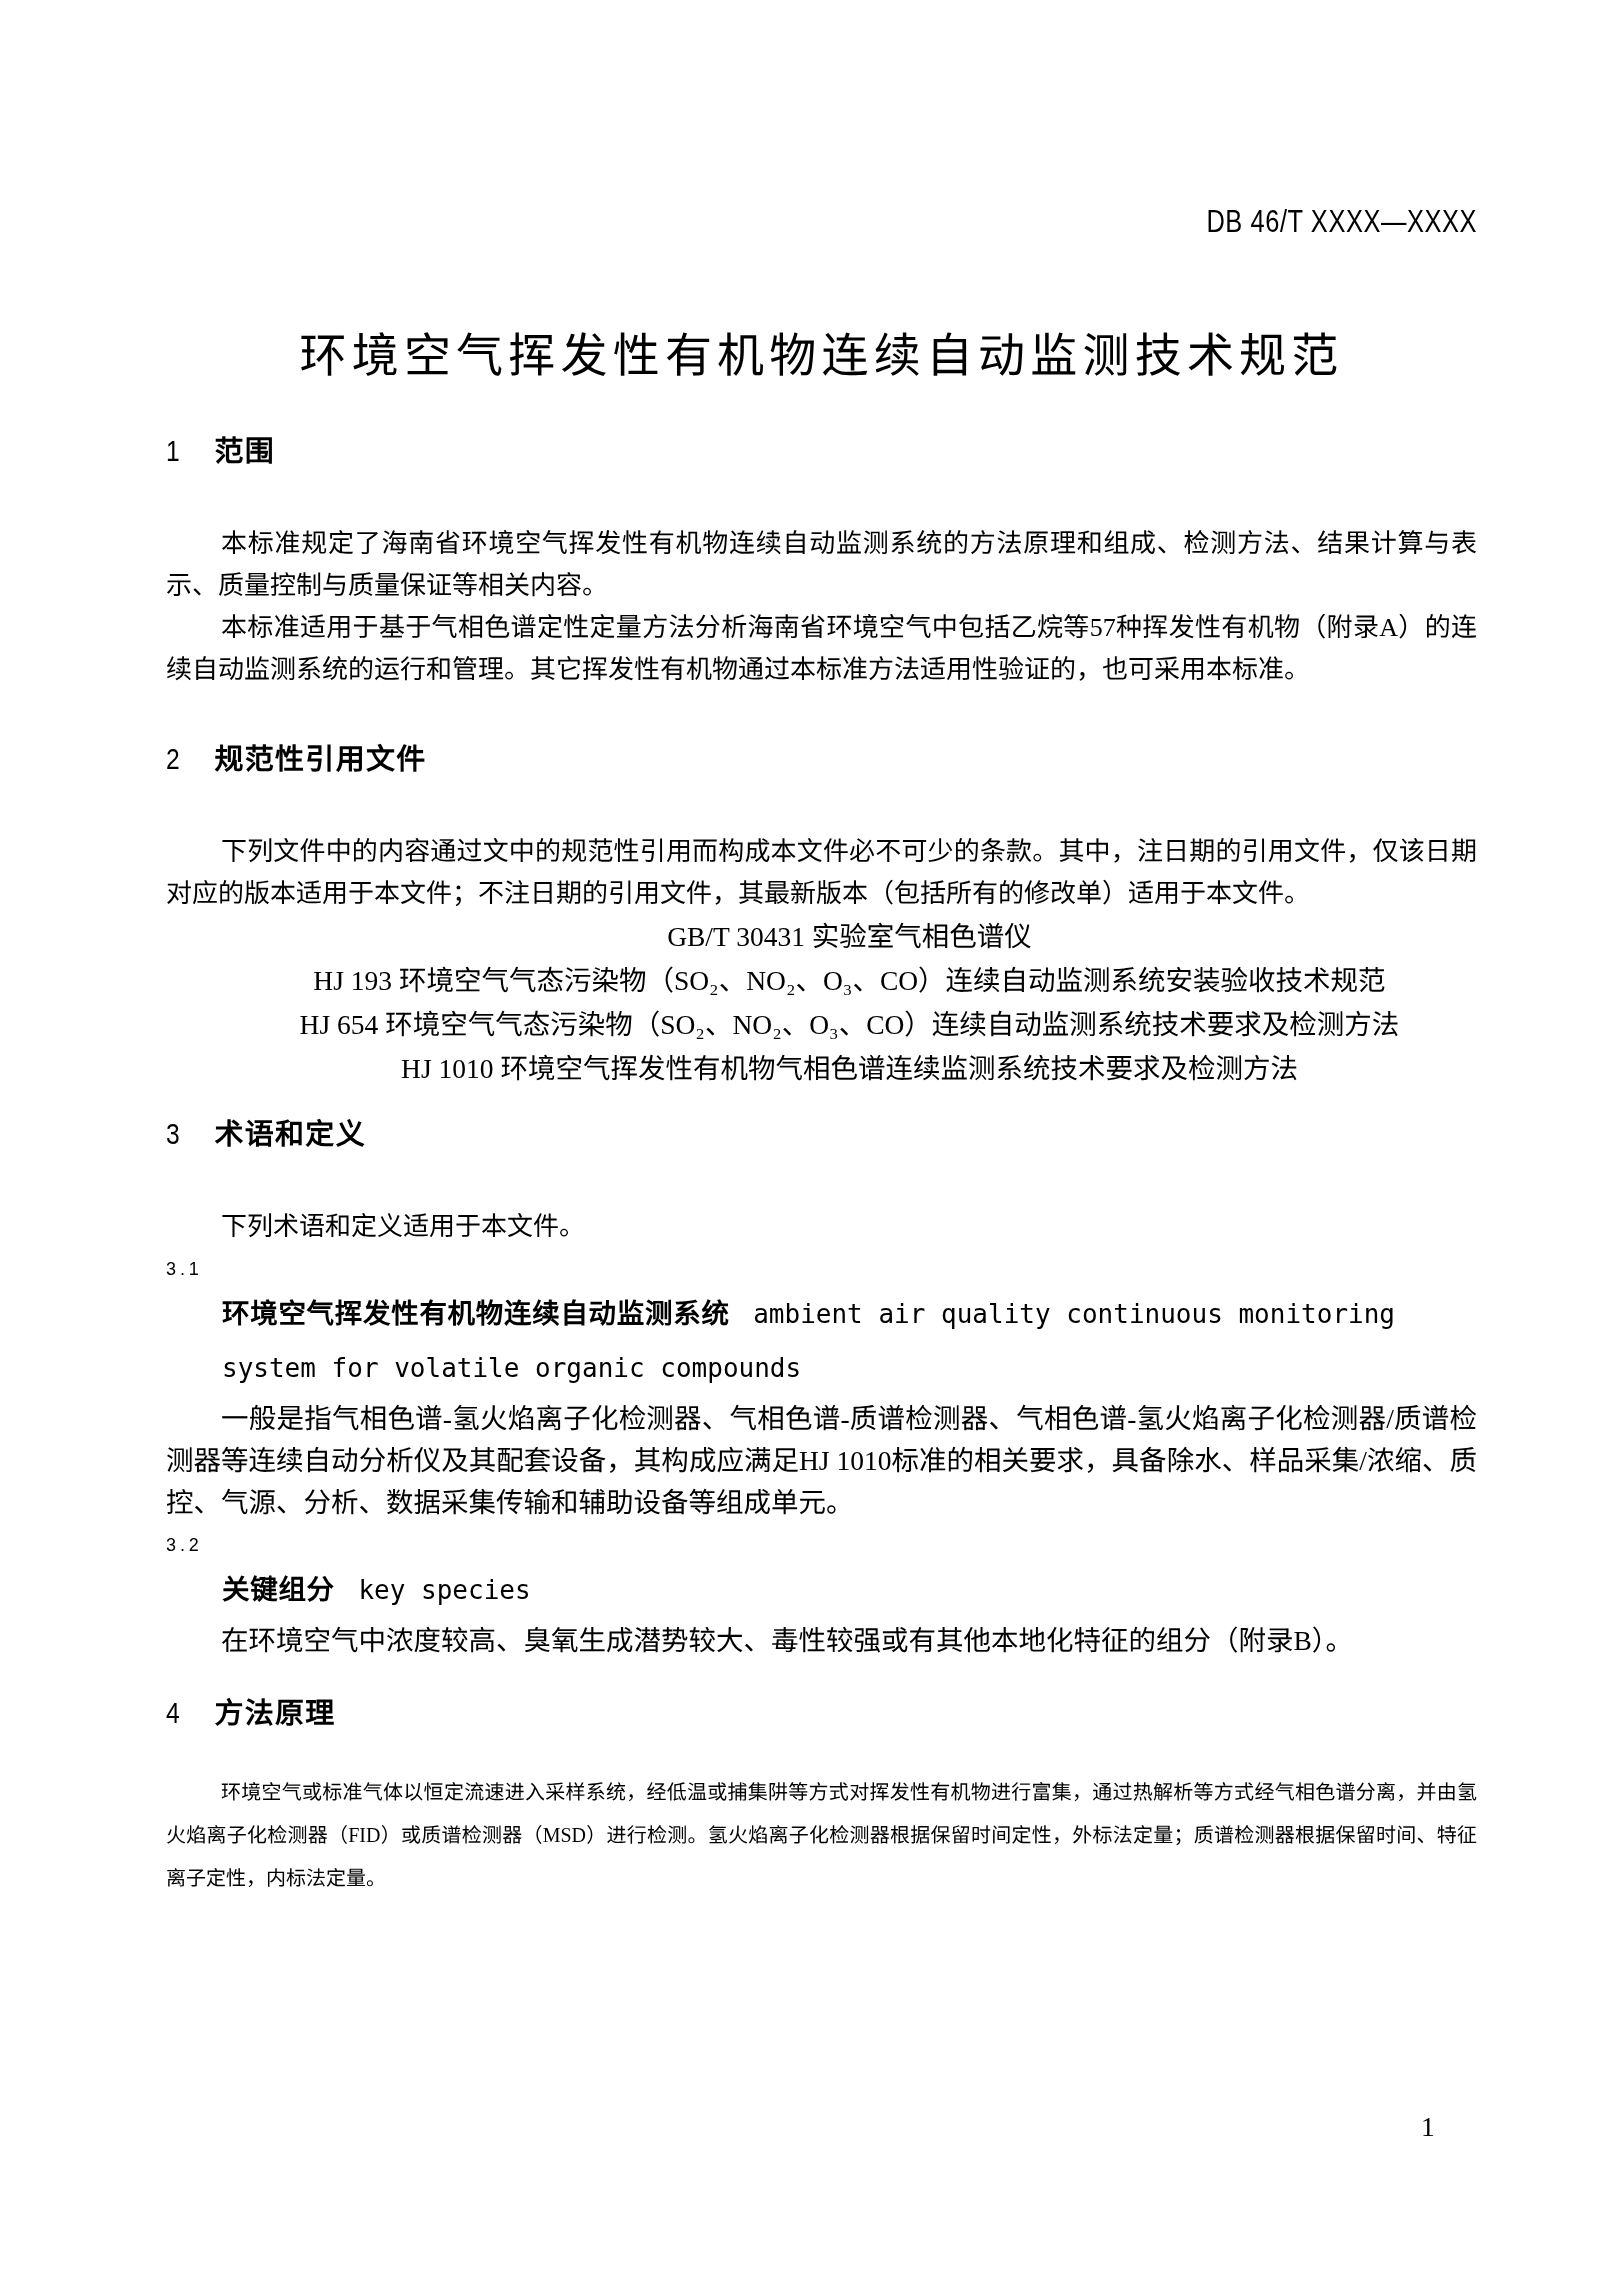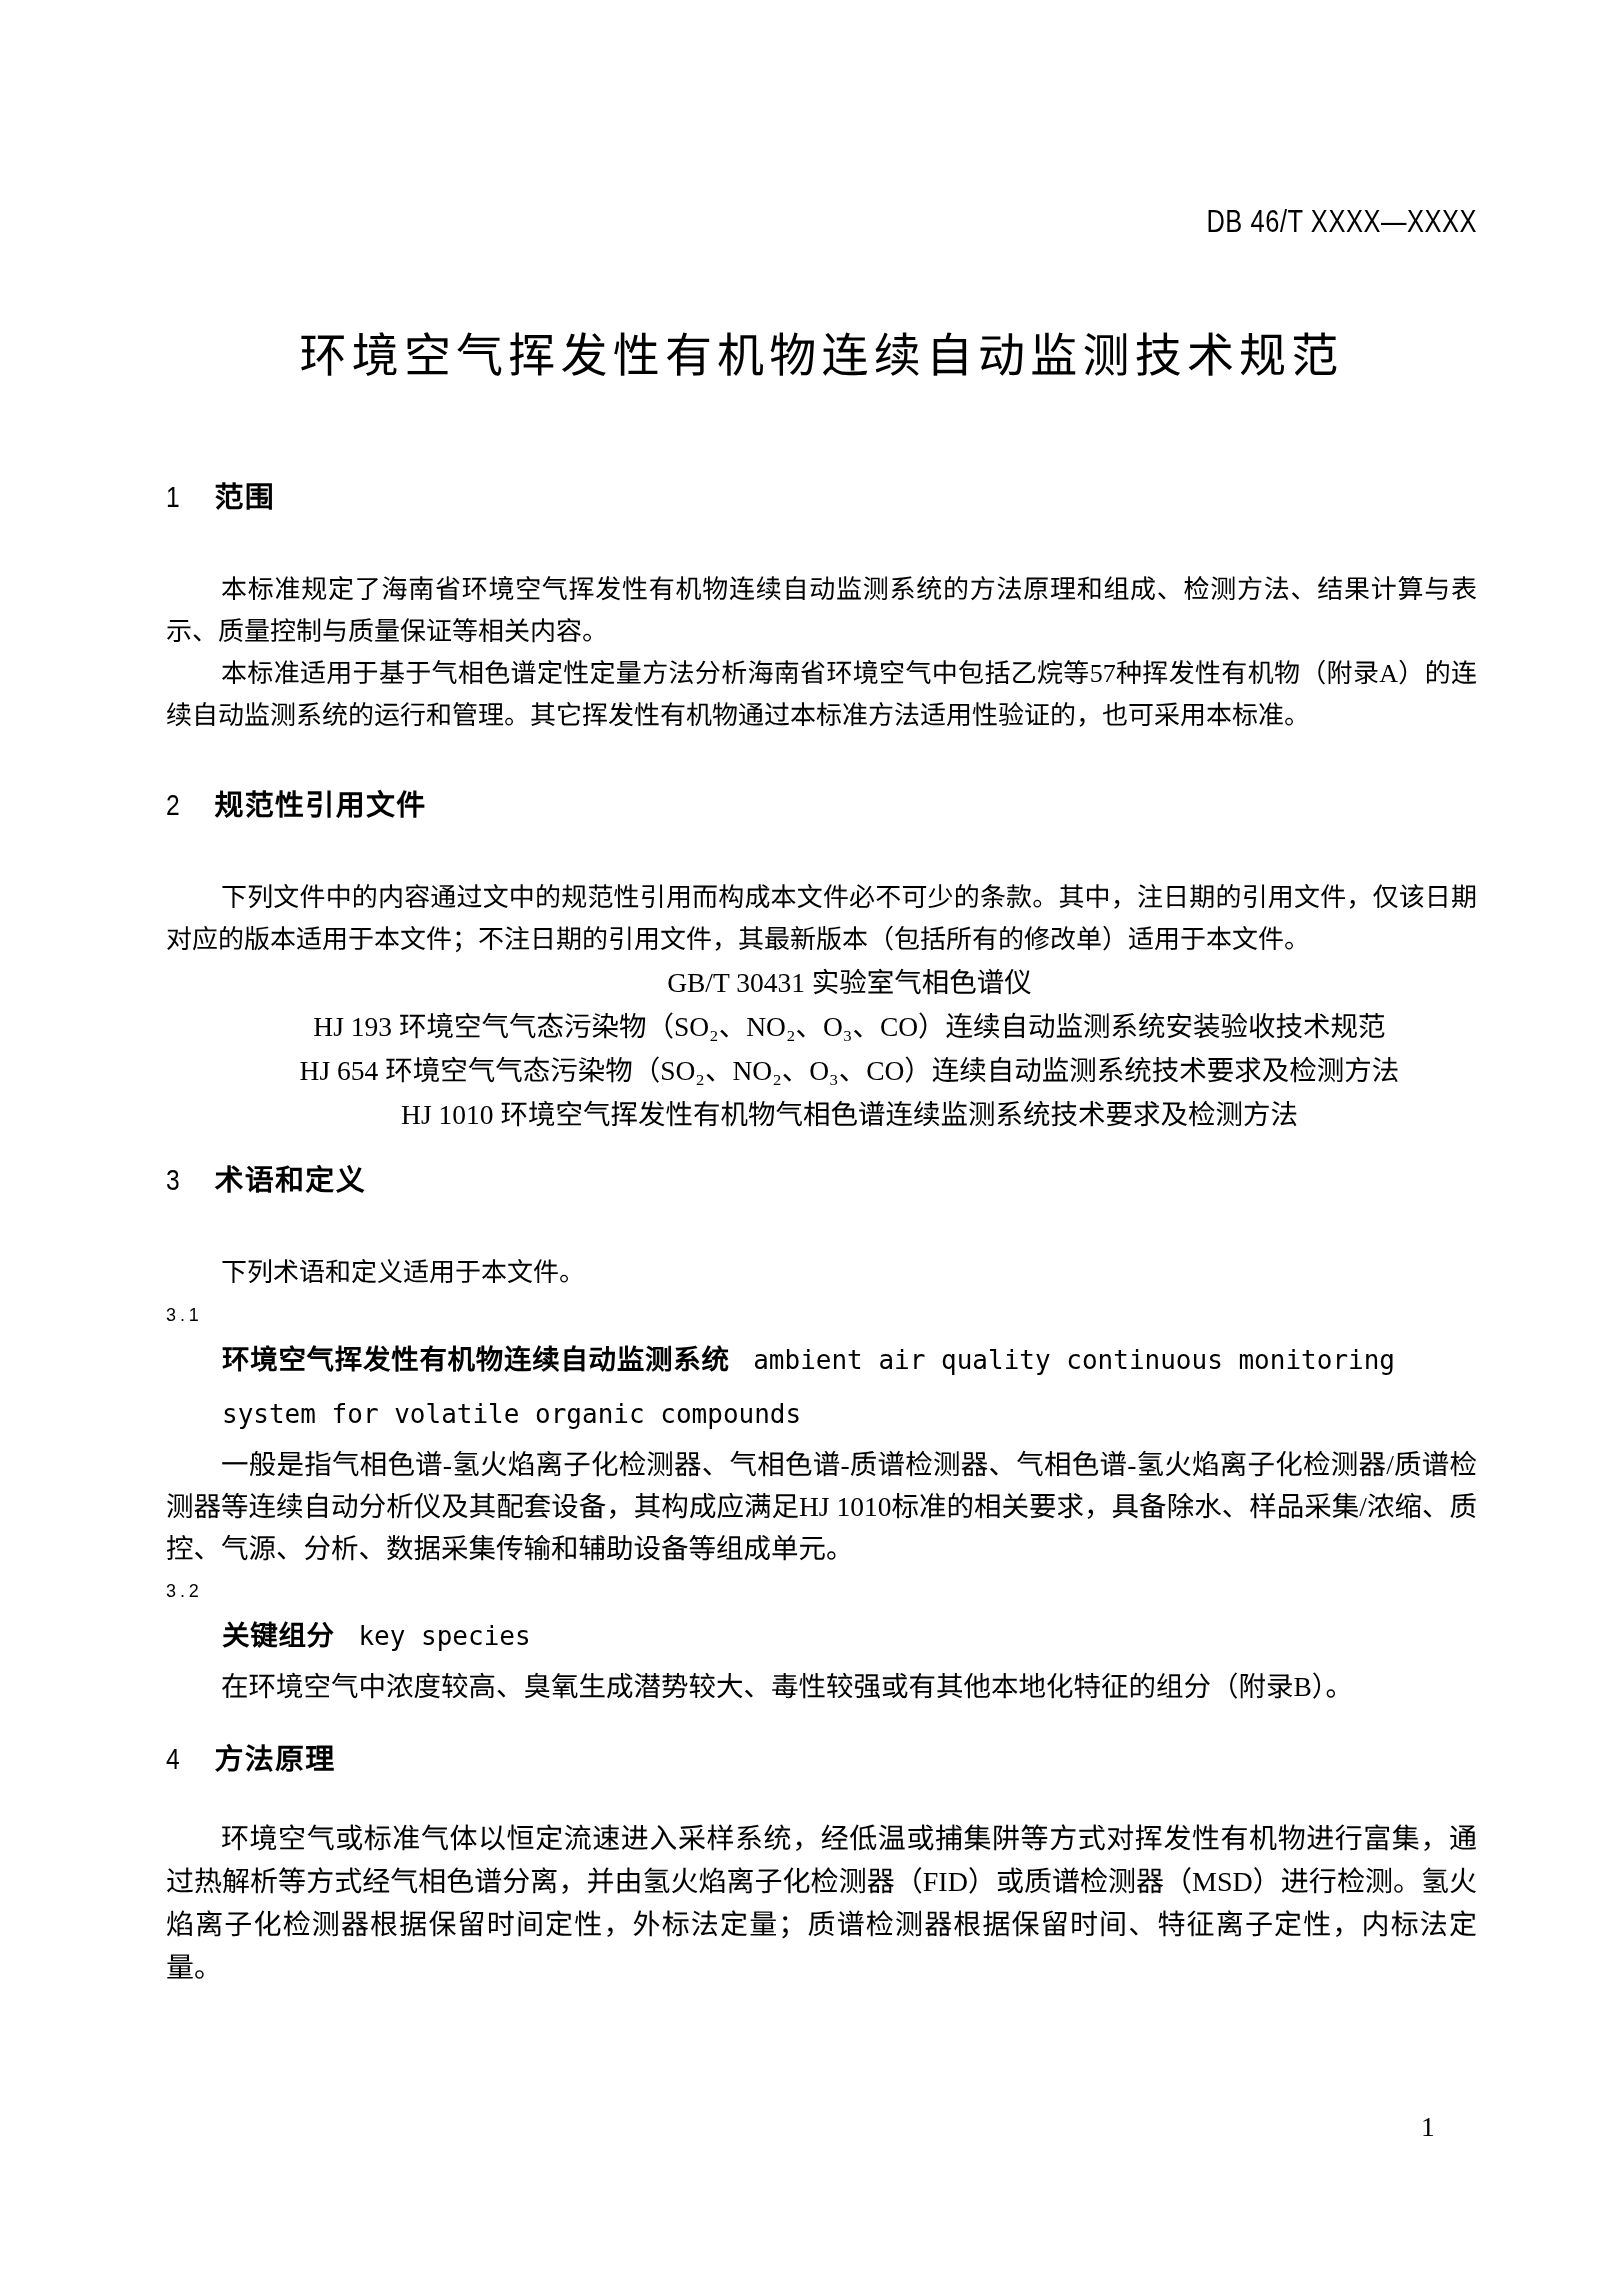--- a/index.html
+++ b/index.html
@@ -59,21 +59,21 @@
     line-height: 34px;
     letter-spacing: 1.3px;
   }
   .sec-heading .sec-num {
     display: inline-block;
     margin-right: 31px;
     font-weight: 400;
     transform: scaleX(0.85);
     transform-origin: 0 100%;
   }
-  .h-s1 { margin-top: 99px; }
+  .h-s1 { margin-top: 53px; }
   .h-s2 { margin-top: 51px; }
   .h-s3 { margin-top: 26px; }
   .h-s4 { margin-top: 34px; }
 
   
   .para {
     font-size: 26px;
     line-height: 42px;
     text-align: justify;
     text-indent: 55px;
@@ -113,21 +113,21 @@
     margin-left: 23.6px;
   }
   .def-para {
     font-size: 27.5px;
     line-height: 42px;
     text-align: justify;
     text-indent: 55px;
   }
   .s4-para {
     margin-top: 41px;
-    font-size: 28px;
+    font-size: 20px;
     line-height: 43px;
     text-align: justify;
     text-indent: 55px;
   }
 
   
   .page-number {
     position: absolute;
     top: 2112px;
     left: 1421px;

